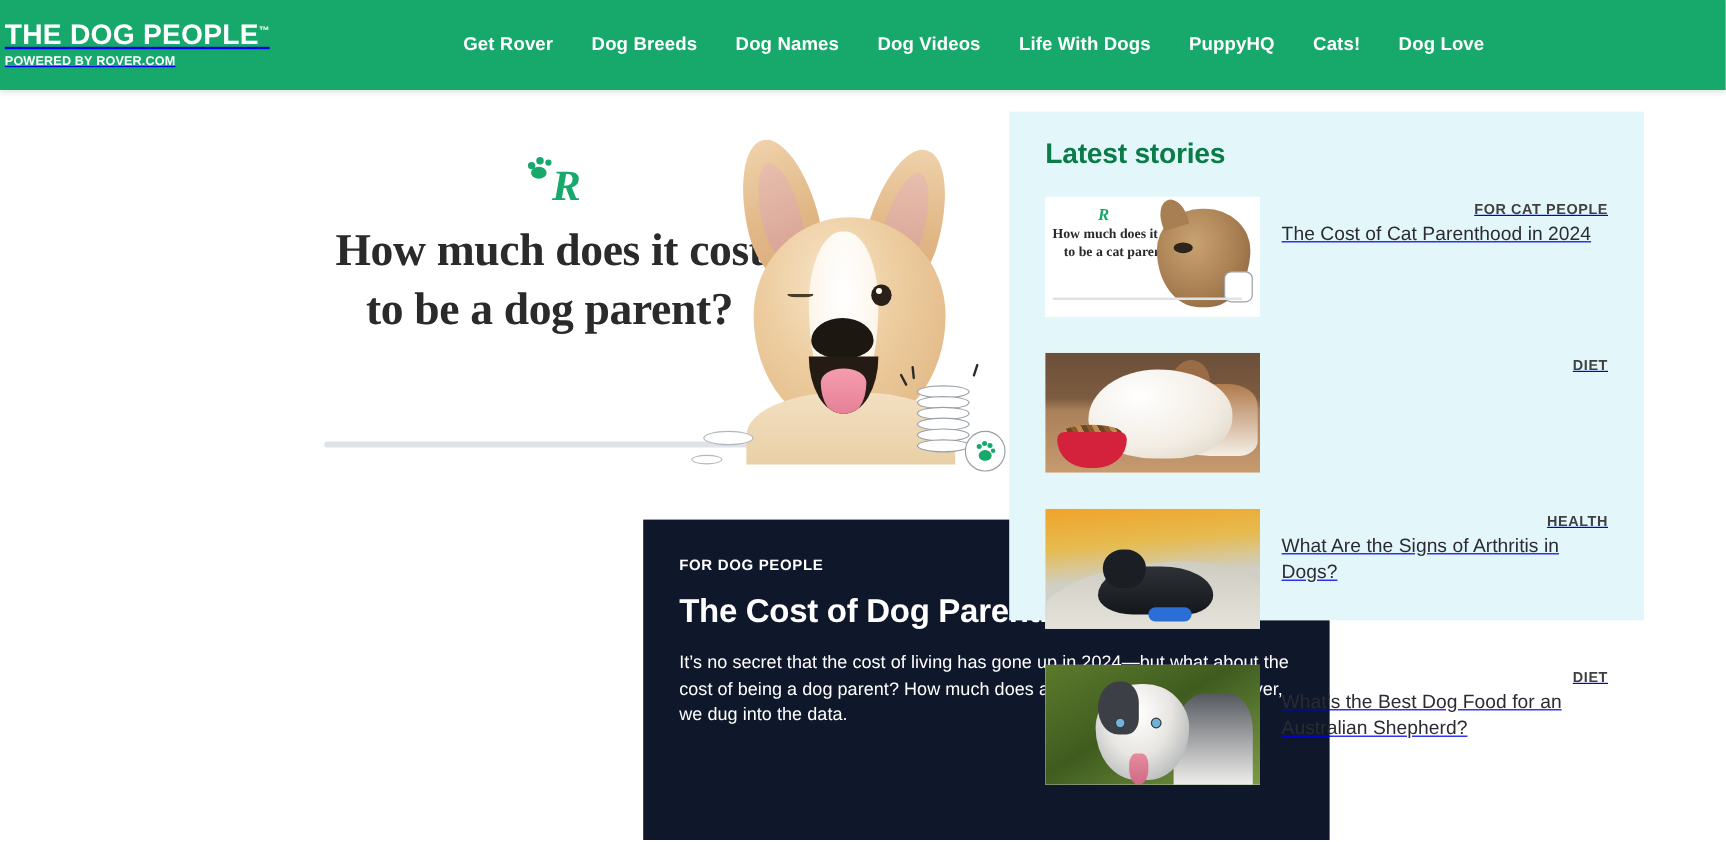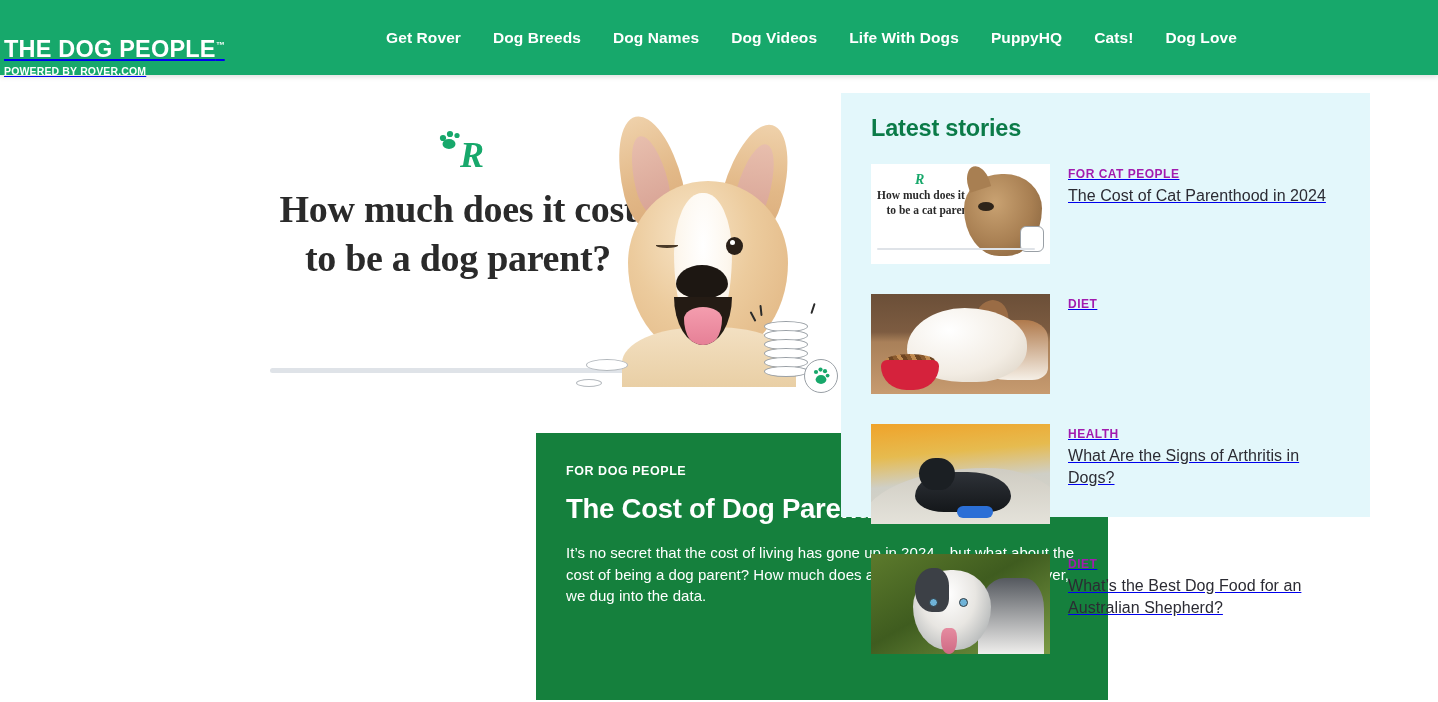--- a/index.html
+++ b/index.html
@@ -38,21 +38,20 @@
   #brand-logo .brand-main {
     display: block;
     color: #ffffff;
     font-family: "Liberation Sans", sans-serif;
     font-weight: bold;
     font-size: 23.5px;
     letter-spacing: 0.2px;
     line-height: 25px;
     white-space: nowrap;
     transform: scaleX(1.0);
-    margin-top: 20px;
   }
   #brand-logo .brand-tm {
     font-size: 9px;
     vertical-align: super;
     font-weight: bold;
     letter-spacing: 0;
   }
   #brand-logo .brand-sub {
     display: block;
     color: #ffffff;
@@ -265,21 +264,21 @@
     border-radius: 2px;
   }
 
   
   #feature-card {
     position: absolute;
     left: 268px;
     top: 340px;
     width: 572px;
     height: 267px;
-    background: #15803d;
+    background: #0f172a;
     padding: 31px 30px 4px 30px;
     cursor: pointer;
   }
   #feature-card .eyebrow {
     color: #ffffff;
     font-size: 12.5px;
     font-weight: bold;
     letter-spacing: 0.55px;
     text-transform: uppercase;
     margin-bottom: 14px;
@@ -327,26 +326,27 @@
   .story-thumb {
     flex: 0 0 auto;
     width: 179px;
     height: 100px;
     overflow: hidden;
     position: relative;
     background: #ffffff;
   }
   .story-text { flex: 1 1 auto; padding-top: 3px; }
   .story-cat {
-    color: #a21caf;
+    color: #404040;
     font-size: 12px;
     font-weight: bold;
     letter-spacing: 0.5px;
     text-transform: uppercase;
     margin-bottom: 4px;
+    text-align: right;
   }
   .story-title {
     color: #2B2B33;
     font-size: 16px;
     line-height: 22px;
     letter-spacing: 0.05px;
     max-width: 270px;
   }
 
   

